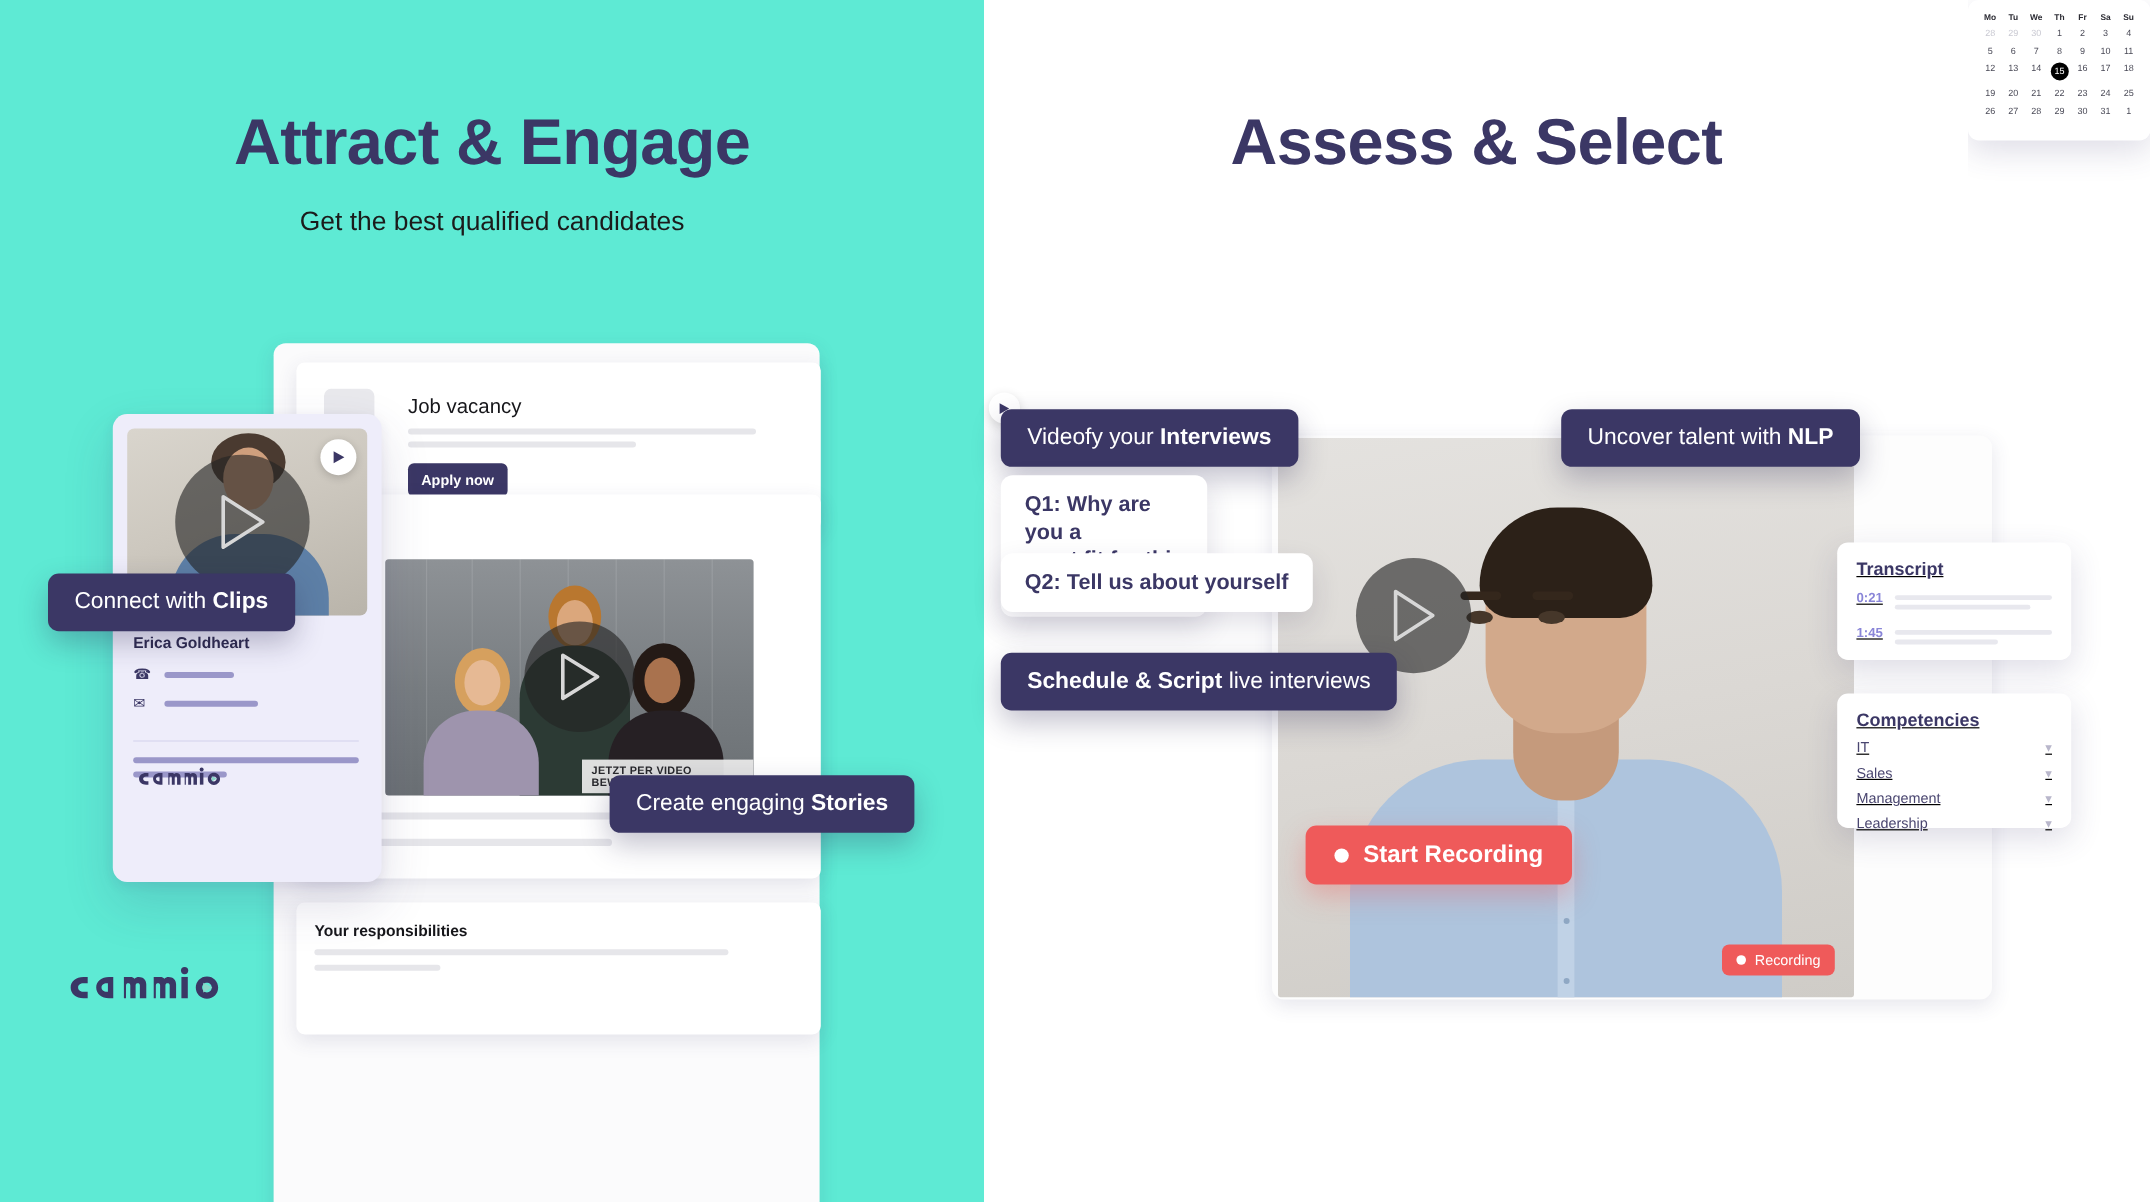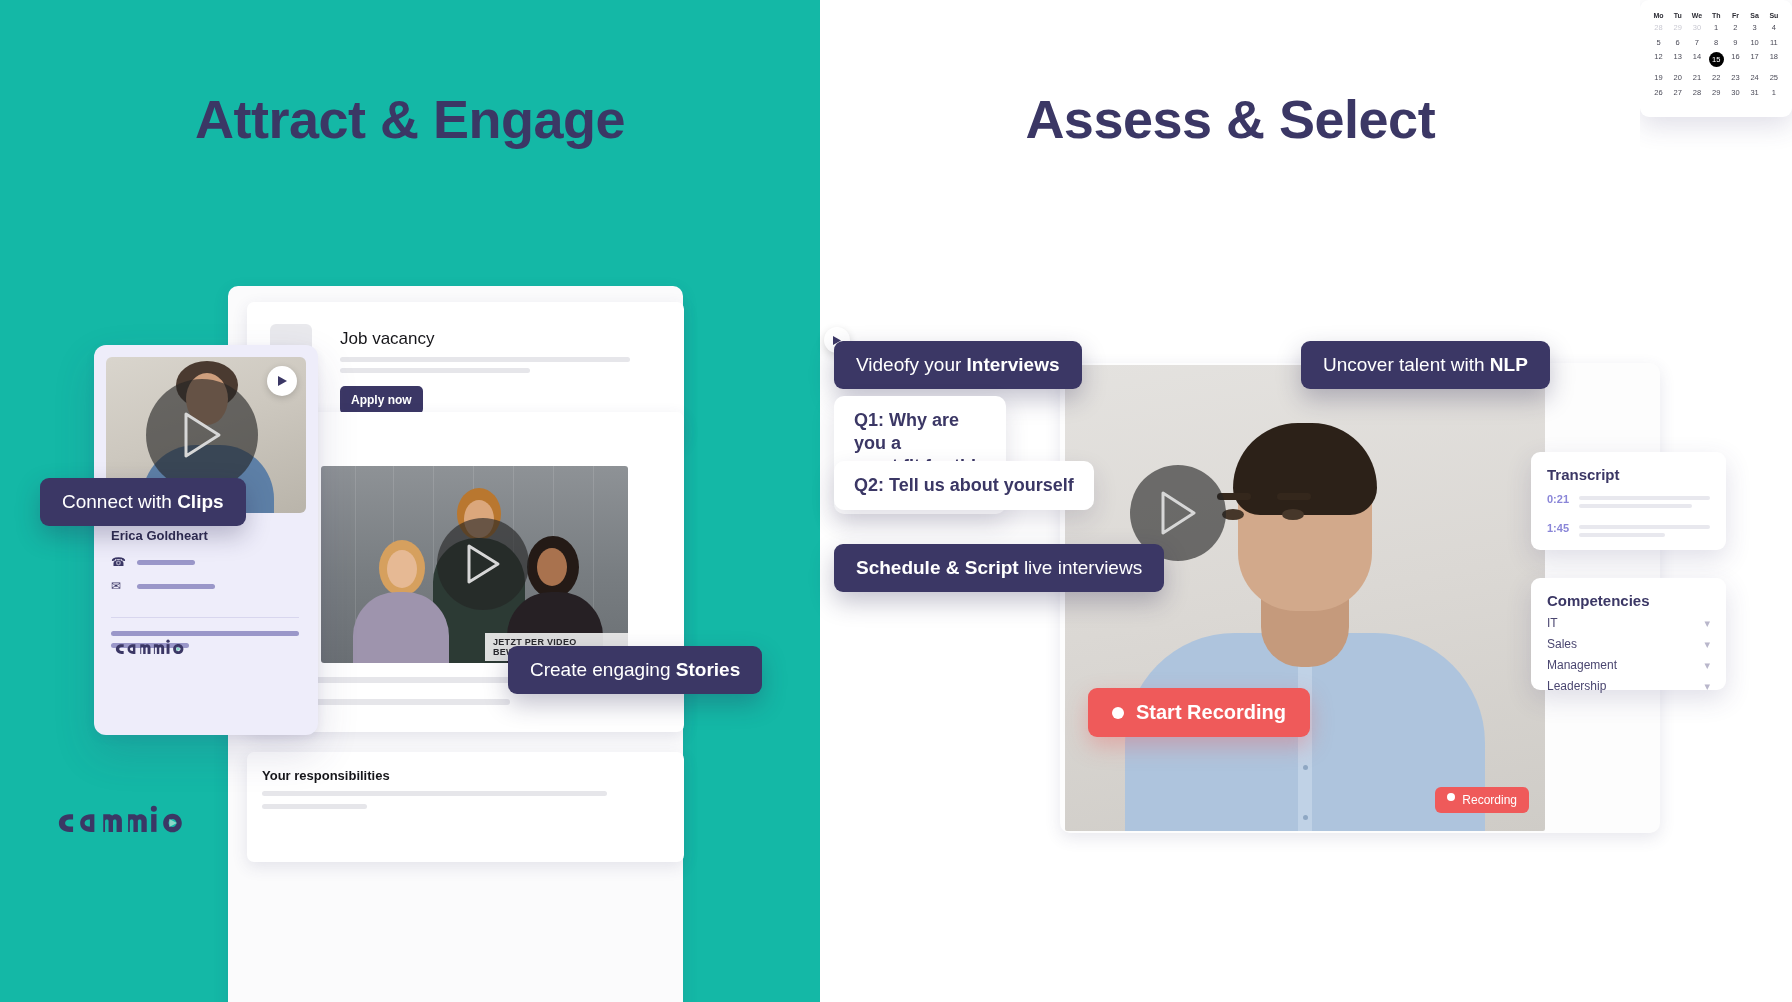--- a/index.html
+++ b/index.html
@@ -6,21 +6,21 @@
   html, body {
     width: 1792px; height: 1002px;
     font-family: "Liberation Sans", sans-serif;
     overflow: hidden;
     background: #ffffff;
   }
   .stage { position: relative; width: 1792px; height: 1002px; display: flex; }
 
   
   .panel { position: relative; height: 1002px; overflow: hidden; }
-  .panel-left  { width: 896px; background: #14b8a6; }
+  .panel-left  { width: 896px; background: #5eead4; }
   .panel-right { width: 896px; background: #ffffff; }
 
   .headline {
     text-align: center;
     font-size: 54px;
     font-weight: 800;
     letter-spacing: -0.5px;
     color: #3b3765;
     margin-top: 88px;
   }
@@ -165,39 +165,40 @@
   .neck { position: absolute; left: 50%; margin-left: -44px; top: 222px; width: 88px; height: 80px; background: #c59a7c; border-radius: 0 0 40px 40px; }
   .face { position: absolute; left: 50%; margin-left: -67px; top: 70px; width: 134px; height: 176px; background: #d2a98b; border-radius: 62px 62px 58px 58px; }
   .hair { position: absolute; left: 50%; margin-left: -72px; top: 58px; width: 144px; height: 92px; background: #2c2118; border-radius: 72px 72px 30px 30px; }
   .brow { position:absolute; width: 34px; height: 7px; border-radius: 4px; background: #34271c; top: 128px; }
   .eye  { position:absolute; width: 22px; height: 11px; border-radius: 50%; background: #46372a; top: 144px; }
 
   .recording-badge {
     position: absolute; right: 16px; bottom: 18px;
     background: #ef5a5a; color: #fff; font-size: 12px; font-weight: 500;
     padding: 6px 12px; border-radius: 6px;
-    display: flex; align-items: flex-start; gap: 7px;
+    display: flex; align-items: center; gap: 7px;
   }
   .rec-dot { width: 8px; height: 8px; background: #fff; border-radius: 50%; display: inline-block; }
 
   .btn-start-rec {
     position: absolute; left: 1088px; top: 688px;
     background: #ef5a5a; color: #fff;
     font-size: 20px; font-weight: 600;
     padding: 13px 24px; border-radius: 9px; border: none;
     display: flex; align-items: center; gap: 12px;
     box-shadow: 0 9px 22px rgba(239,90,90,.35);
     font-family: inherit;
   }
   .btn-start-rec .rec-dot { width: 12px; height: 12px; }
 
   
   .side-panel {
     position: absolute; background: #fff; border-radius: 9px;
     box-shadow: 0 9px 26px rgba(60,55,110,.16);
+    text-decoration: underline;
   }
   #transcript-panel { left: 1531px; top: 452px; width: 195px; height: 98px; padding: 14px 16px; }
   #competencies-panel { left: 1531px; top: 578px; width: 195px; height: 112px; padding: 14px 16px; }
   .panel-title { font-size: 15px; font-weight: 700; color: #3b3765; }
   .ts-row { display: flex; align-items: flex-start; gap: 8px; margin-top: 10px; }
   .ts-time { color: #8a86d8; font-size: 11px; font-weight: 700; min-width: 24px; }
   .ts-lines { flex: 1; padding-top: 3px; }
   .ts-lines div { height: 4px; background: #e8e8ee; border-radius: 2px; margin-bottom: 4px; }
   .comp-row {
     display: flex; align-items: center; justify-content: space-between;
@@ -235,20 +236,21 @@
   }
 </style>
 </head>
 <body>
 
 <div class="stage">
 
   <div class="panel panel-left">
 
     <h1 class="headline">Attract &amp; Engage</h1>
+    <p class="subline">Get the best qualified candidates</p>
 
     <div class="card shadow-sm" id="vacancy-top"></div>
 
     <div class="card shadow-sm" id="vacancy-sheet">
       <div class="v-thumb"></div>
       <div class="v-title">Job vacancy</div>
       <div class="line" style="left:93px; top:55px; width:290px;"></div>
       <div class="line" style="left:93px; top:66px; width:190px;"></div>
       <button class="btn-apply">Apply now</button>
     </div>

